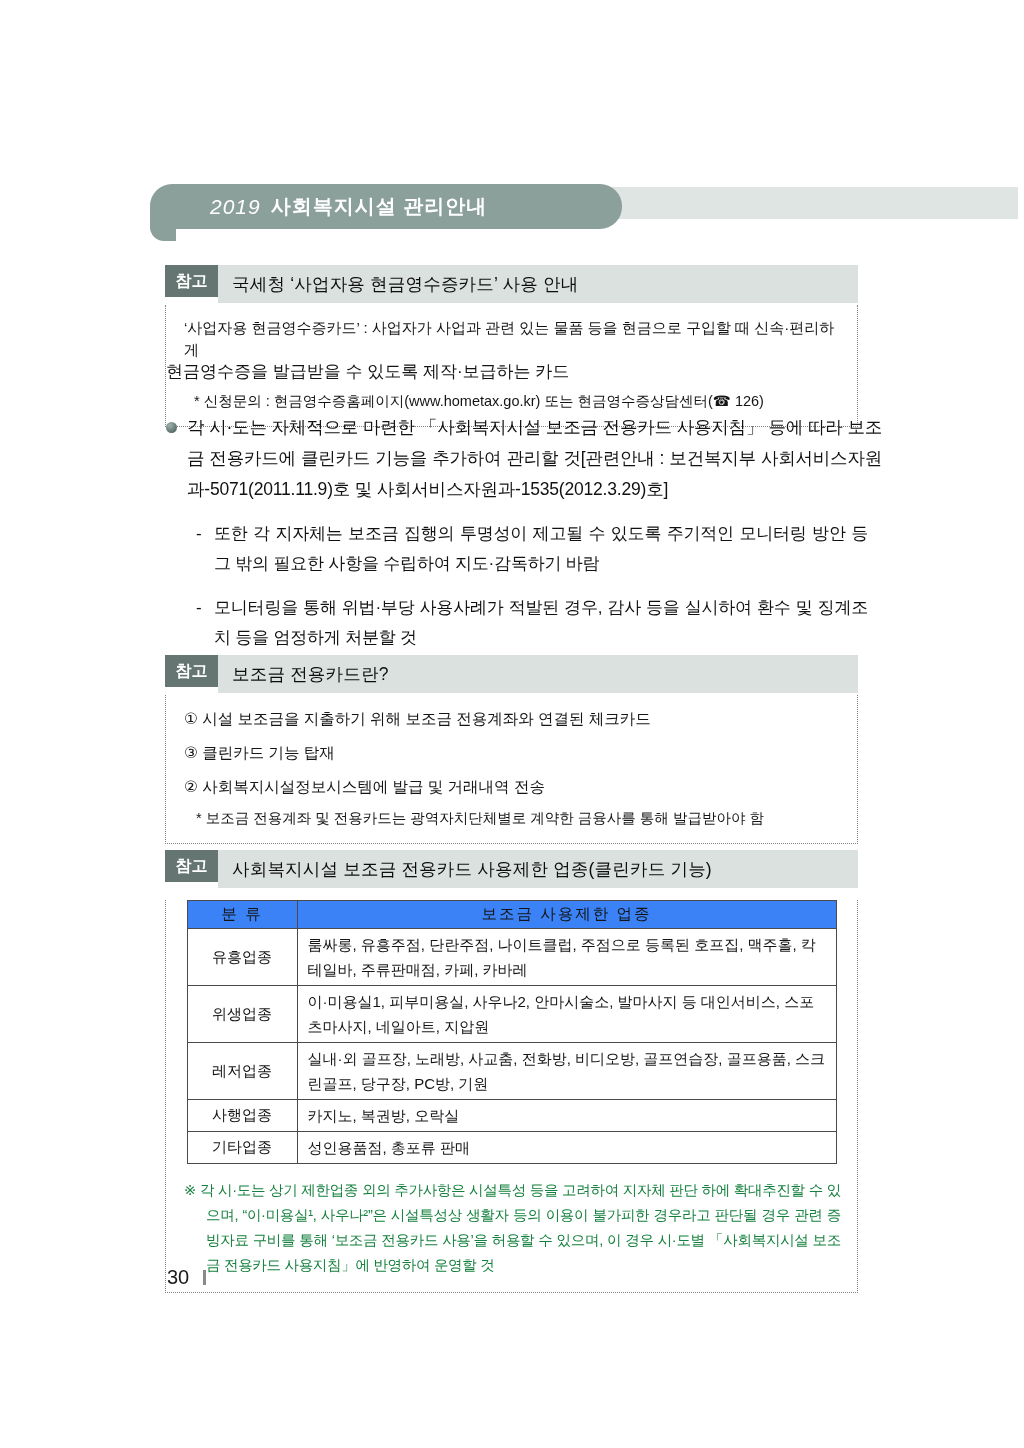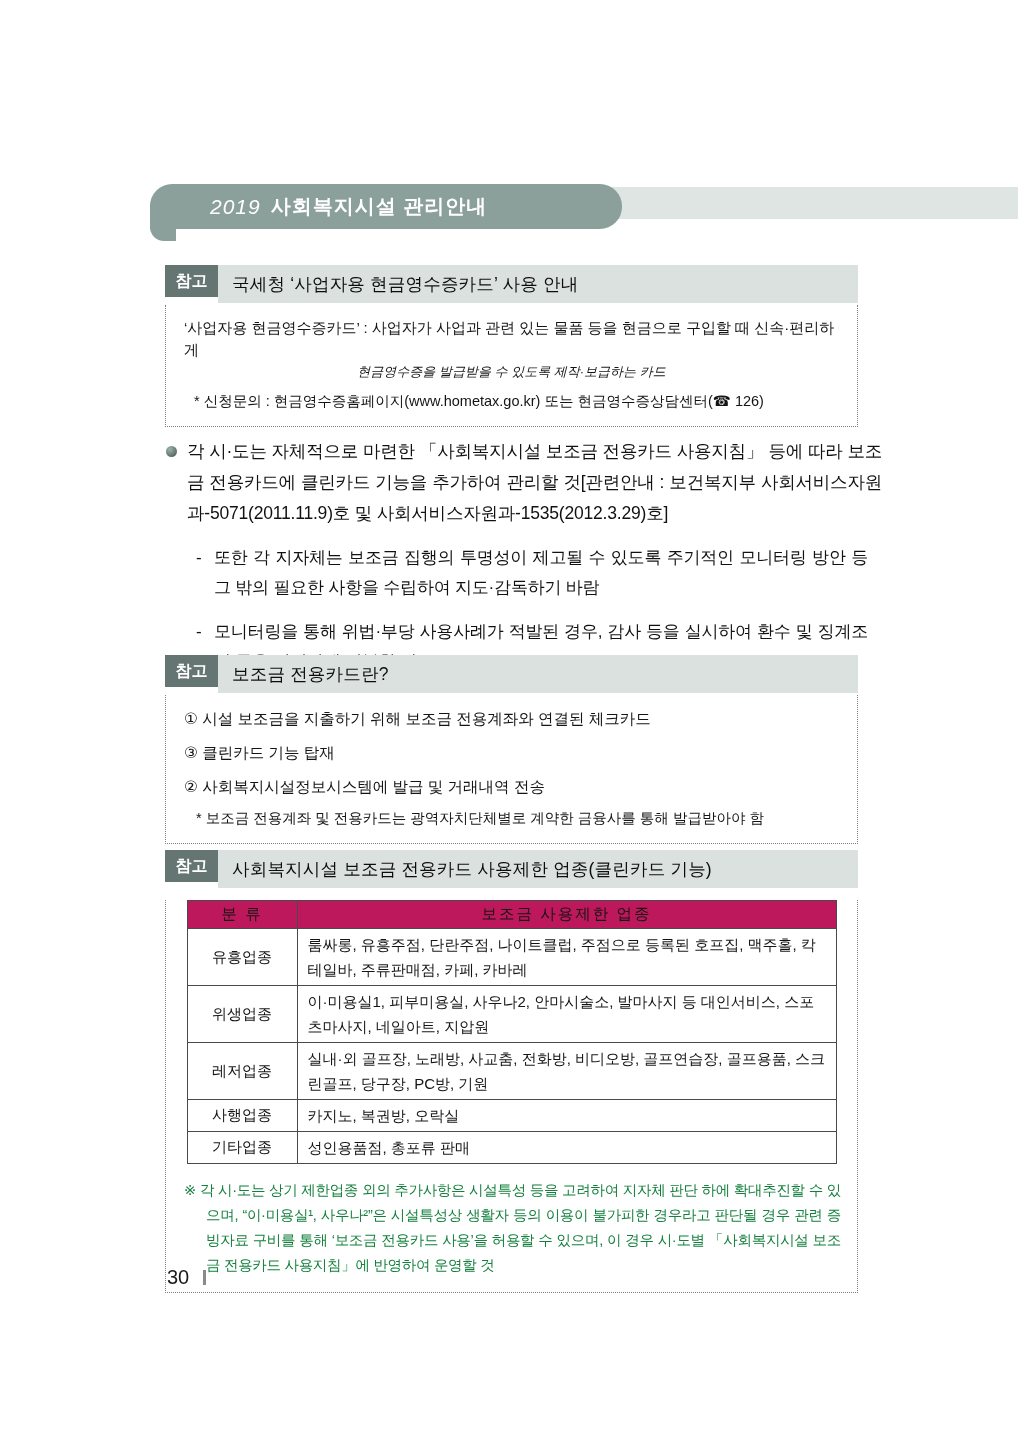--- a/index.html
+++ b/index.html
@@ -59,25 +59,25 @@
   .refbox-body {
     border-left:1px dotted #808080;
     border-right:1px dotted #808080;
     border-bottom:1px dotted #808080;
     margin-top:2px;
     background:#ffffff;
   }
 
   
   .b1-line1 { font-size:15px; padding:12px 18px 0 18px; line-height:22px; color:#141414; }
-  .b1-line2 { font-size:13px; text-align:center; line-height:22px; color:#141414;font-style:italic; }
+  .b1-line2 { font-size:17px; text-align:left; line-height:22px; color:#141414; }
   .b1-note  { font-size:14.5px; padding:8px 18px 14px 28px; line-height:21px; color:#141414; }
 
   
-  .bullets { position:absolute; left:166px; top:436px; width:716px; }
+  .bullets { position:absolute; left:166px; top:412px; width:716px; }
   .bullet-main { display:flex; }
   .bullet-dot {
     flex:0 0 auto;
     width:11px; height:11px; border-radius:50%;
     background:radial-gradient(circle at 35% 30%, #9fb3ae, #3f524d);
     margin:10px 10px 0 0;
   }
   .bullet-main-text {
     font-size:17.5px; line-height:31px; text-align:justify;
     color:#111; letter-spacing:-0.2px;
@@ -96,21 +96,21 @@
   .b2-note { font-size:14.5px; padding:10px 18px 14px 30px; line-height:21px; color:#141414; }
 
   
   .limit-table {
     width:650px; margin:12px auto 10px auto;
     border-collapse:collapse;
     font-size:15px; color:#141414;
   }
   .limit-table th, .limit-table td { border:1px solid #4a4a4a; }
   .limit-table th {
-    background:#be185d; font-weight:normal;
+    background:#3b82f6; font-weight:normal;
     height:28px; font-size:15.5px; letter-spacing:2px;
   }
   .limit-table td.cat {
     width:110px; text-align:center; font-size:15px;
   }
   .limit-table td.items {
     padding:3px 10px; line-height:25px; text-align:left;
   }
   .limit-table tr { height:28px; }
   .b3-footnote {

